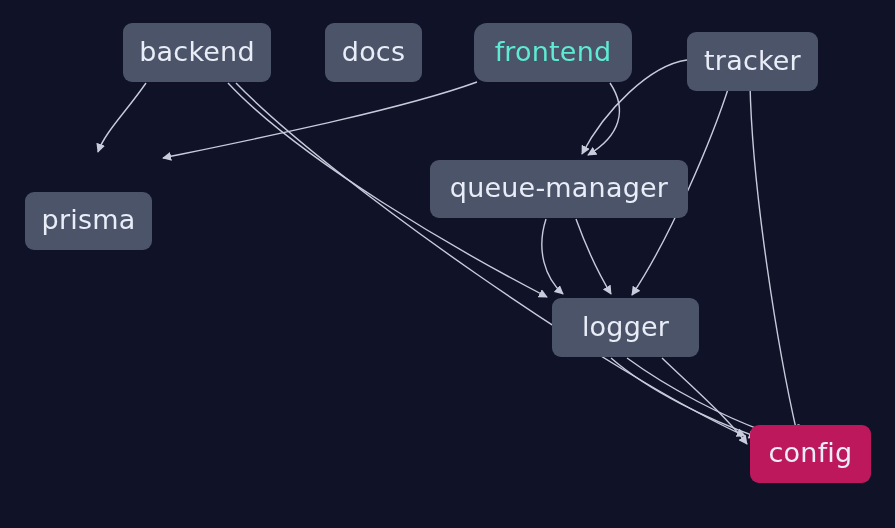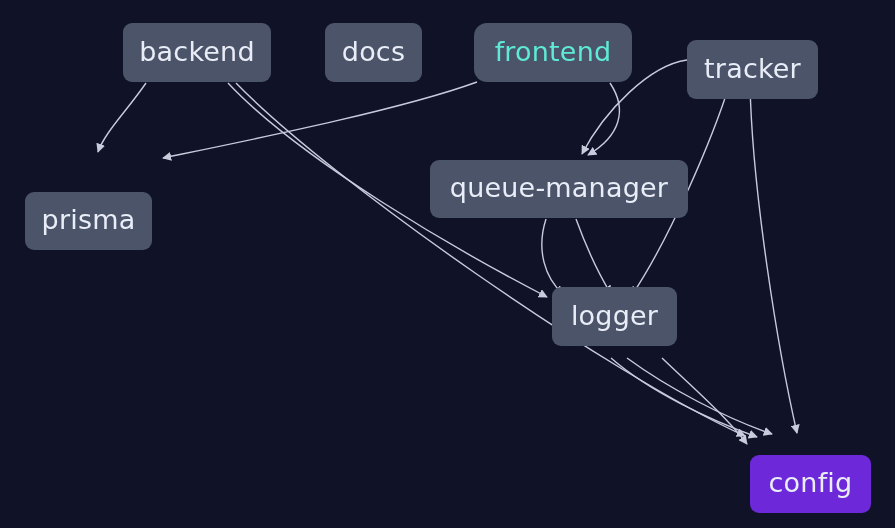--- a/index.html
+++ b/index.html
@@ -79,30 +79,30 @@
   <div id="nodes-group">
       <div class="node" style="left: 123px; top: 23px; width: 148px; height: 59px; background: rgb(75, 84, 105); color: rgb(233, 237, 247);">
         <span class="node-label">backend</span>
       </div>
       <div class="node" style="left: 325px; top: 23px; width: 97px; height: 59px; background: rgb(75, 84, 105); color: rgb(233, 237, 247);">
         <span class="node-label">docs</span>
       </div>
       <div class="node" style="left: 474px; top: 23px; width: 158px; height: 59px; background: rgb(75, 84, 105); color: #5eead4; border-radius: 13px;">
         <span class="node-label">frontend</span>
       </div>
-      <div class="node" style="left: 687px; top: 40px; width: 131px; height: 59px; background: rgb(75, 84, 105); color: rgb(233, 237, 247);">
+      <div class="node" style="left: 687px; top: 32px; width: 131px; height: 59px; background: rgb(75, 84, 105); color: rgb(233, 237, 247);">
         <span class="node-label">tracker</span>
       </div>
       <div class="node" style="left: 25px; top: 160px; width: 127px; height: 58px; background: rgb(75, 84, 105); color: rgb(233, 237, 247); margin-top: 32px;">
         <span class="node-label">prisma</span>
       </div>
       <div class="node" style="left: 430px; top: 160px; width: 258px; height: 58px; background: rgb(75, 84, 105); color: rgb(233, 237, 247);">
         <span class="node-label">queue-manager</span>
       </div>
-      <div class="node" style="left: 552px; top: 287px; width: 125px; height: 59px; background: rgb(75, 84, 105); color: rgb(233, 237, 247);">
+      <div class="node" style="left: 552px; top: 298px; width: 147px; height: 59px; background: rgb(75, 84, 105); color: rgb(233, 237, 247);">
         <span class="node-label">logger</span>
       </div>
-      <div class="node" style="left: 750px; top: 455px; width: 121px; height: 58px; background: #6d28d9; color: rgb(233, 237, 247);">
+      <div class="node" style="left: 750px; top: 425px; width: 121px; height: 58px; background: #be185d; color: rgb(233, 237, 247);">
         <span class="node-label">config</span>
       </div>
     </div>
 
 </div>
 
 </body></html>

